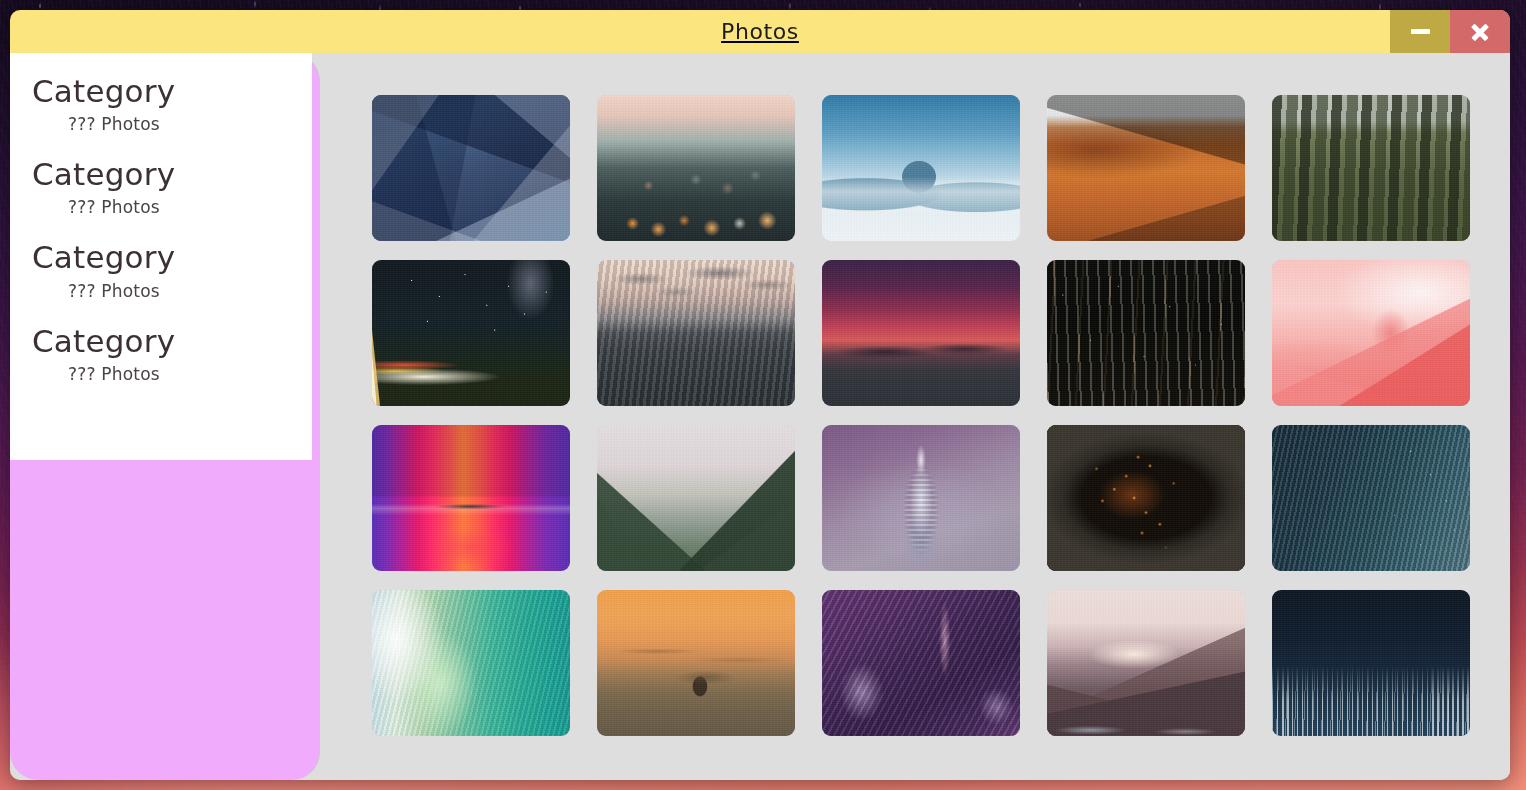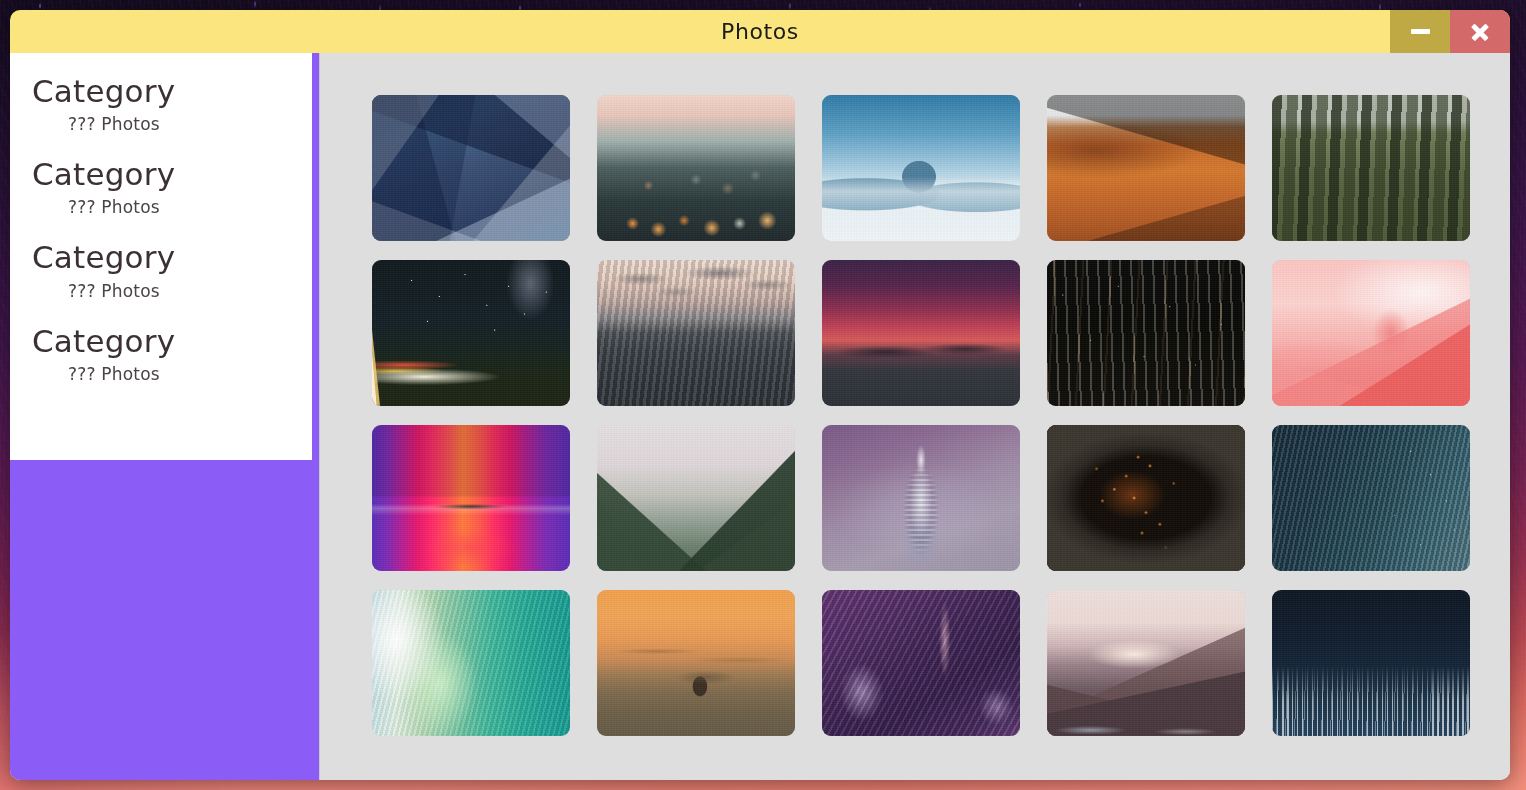--- a/index.html
+++ b/index.html
@@ -78,20 +78,21 @@
 
   
   #titlebar {
     position: relative;
     height: 43px;
     flex: 0 0 43px;
     background: #fae57e;
     display: flex;
     align-items: center;
     justify-content: center;
+    text-decoration: underline;
   }
   #window-title {
     font-size: 22px;
     color: #1b1b1b;
     letter-spacing: .6px;
     font-family: "DejaVu Sans", "Liberation Sans", sans-serif;
     user-select: none;
   }
   #window-controls {
     position: absolute;
@@ -138,23 +139,24 @@
     flex: 1 1 auto;
     display: flex;
     background: #dededf;
     min-height: 0;
   }
 
   
   #sidebar {
     flex: 0 0 310px;
     width: 310px;
-    background: #8b5cf6;
+    background: #f0abfc;
     position: relative;
     border-right: 1px solid #c9c9ca;
+    border-radius: 28px;
   }
   #sidebar-panel {
     position: absolute;
     left: 0; top: 0;
     width: 302px;
     height: 407px;
     background: #ffffff;
     padding: 22px 22px 0 22px;
   }
   .category-item {

